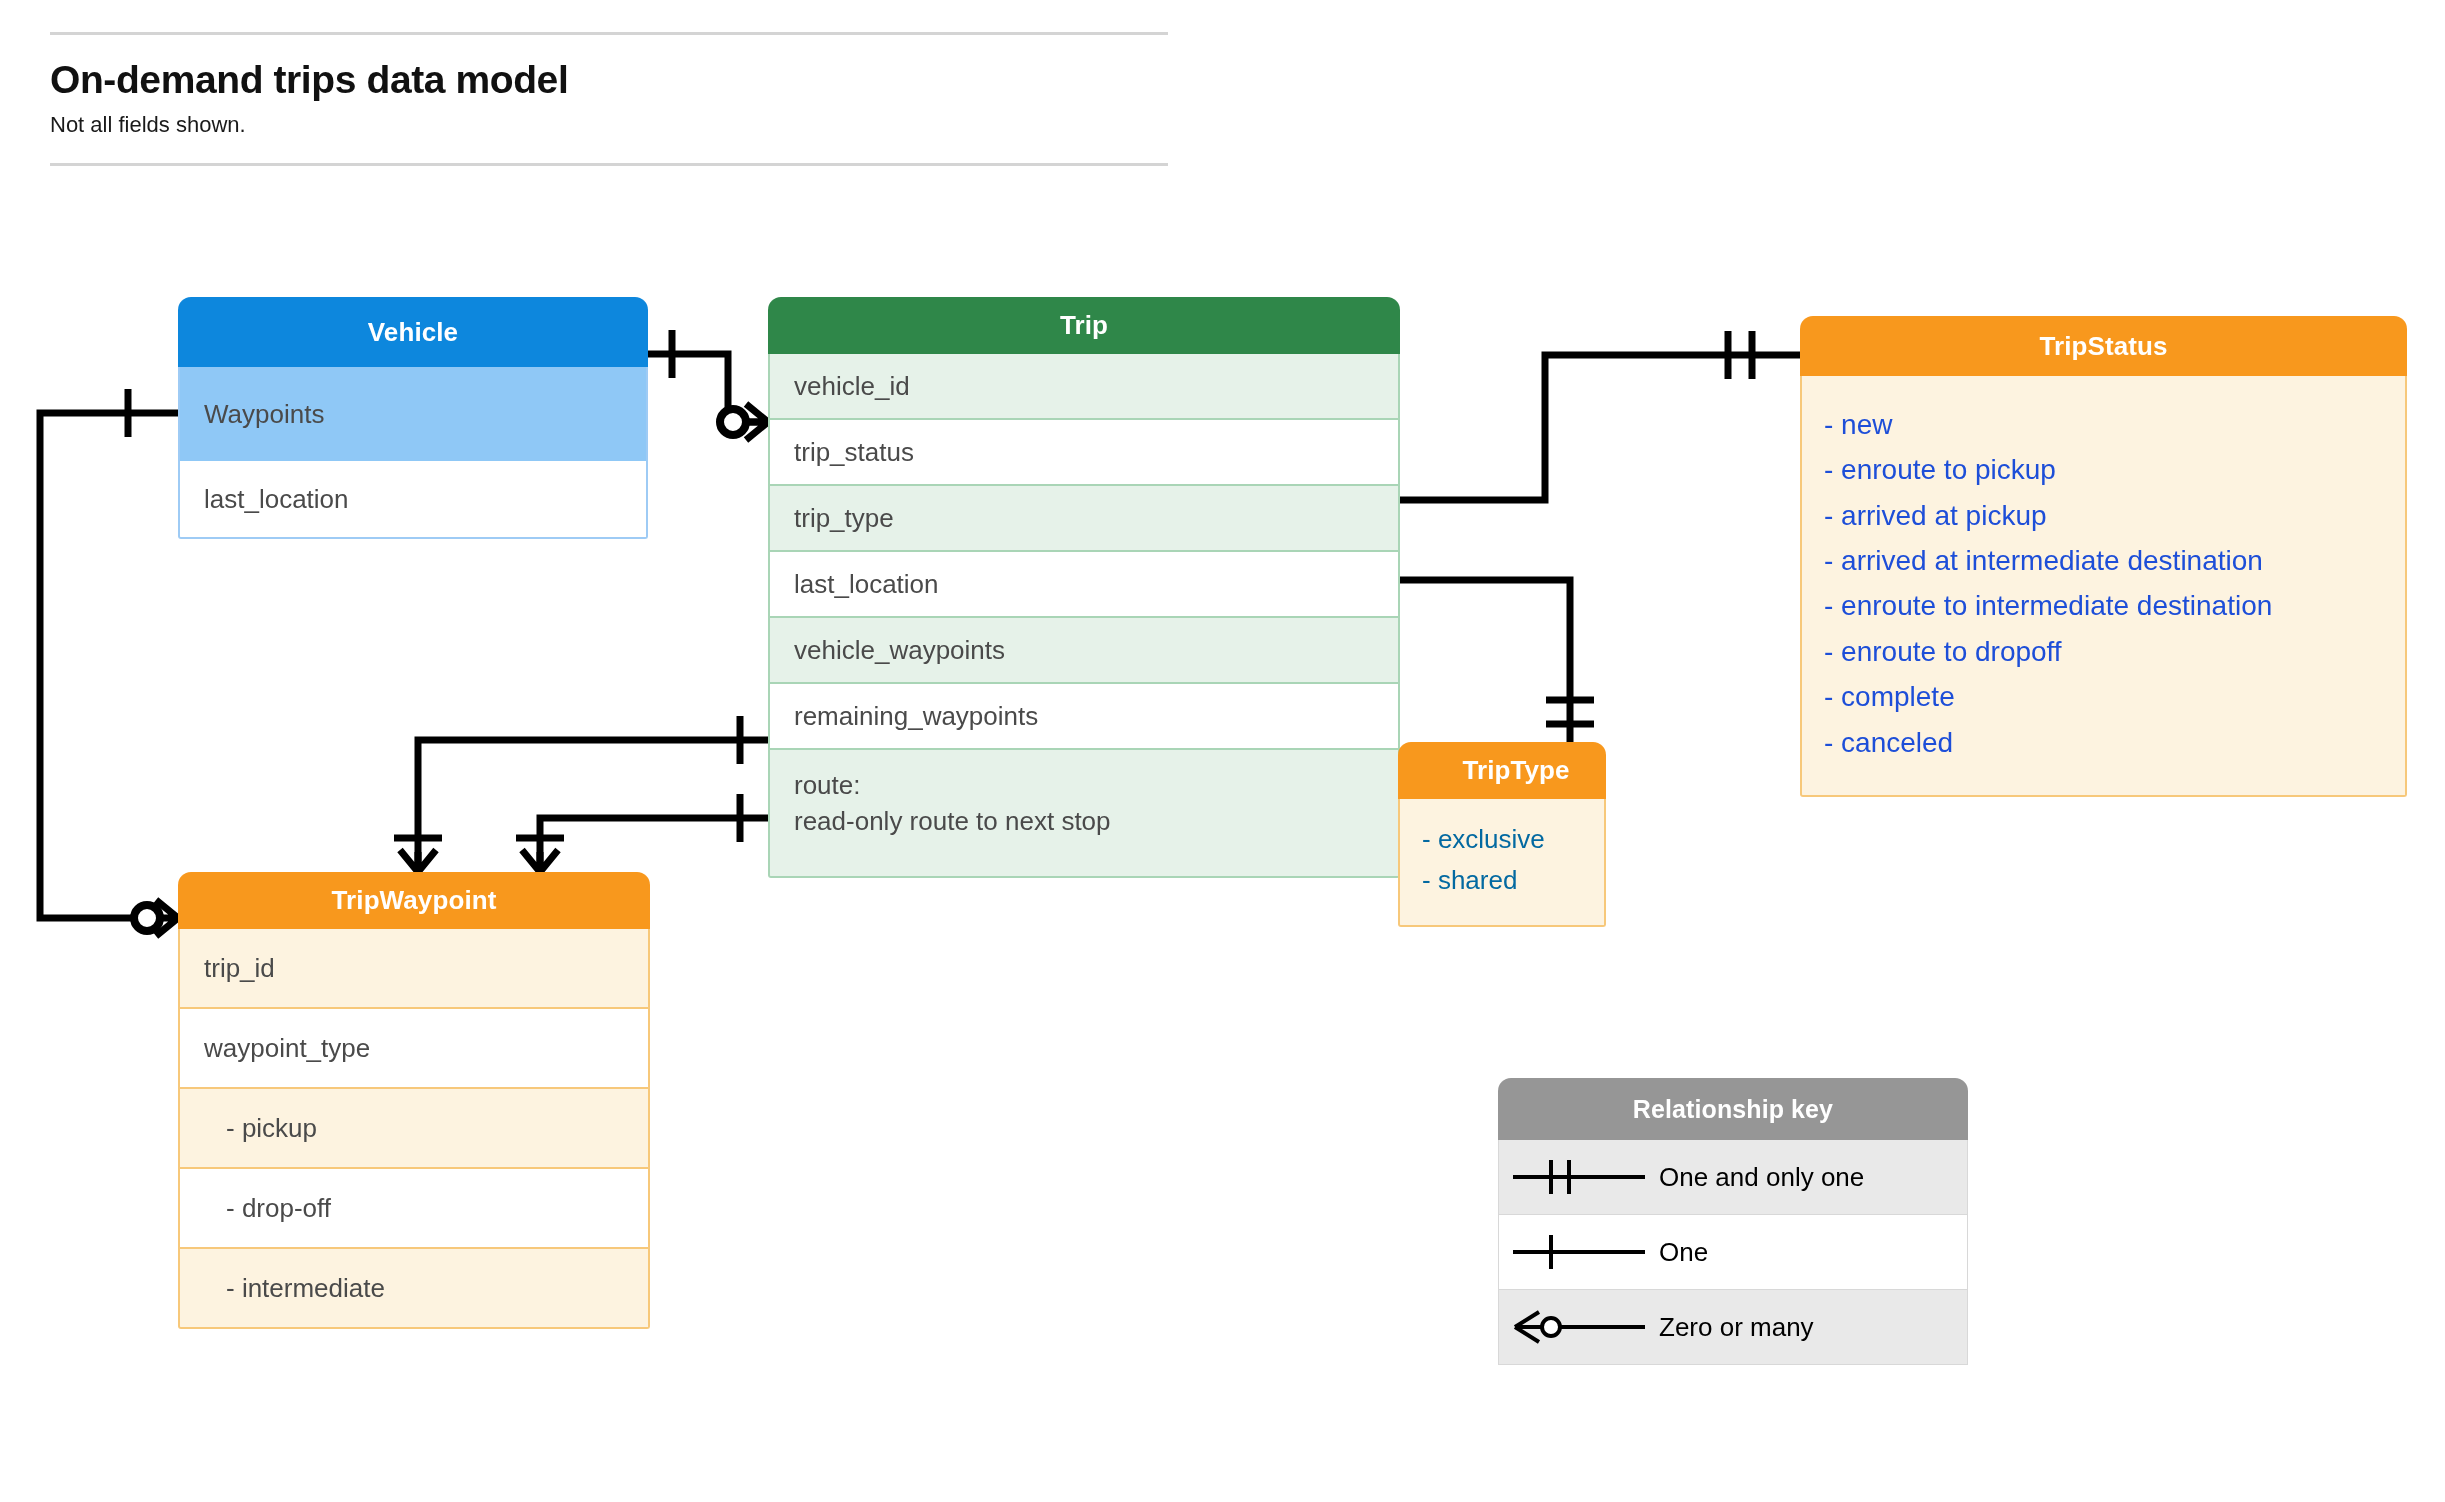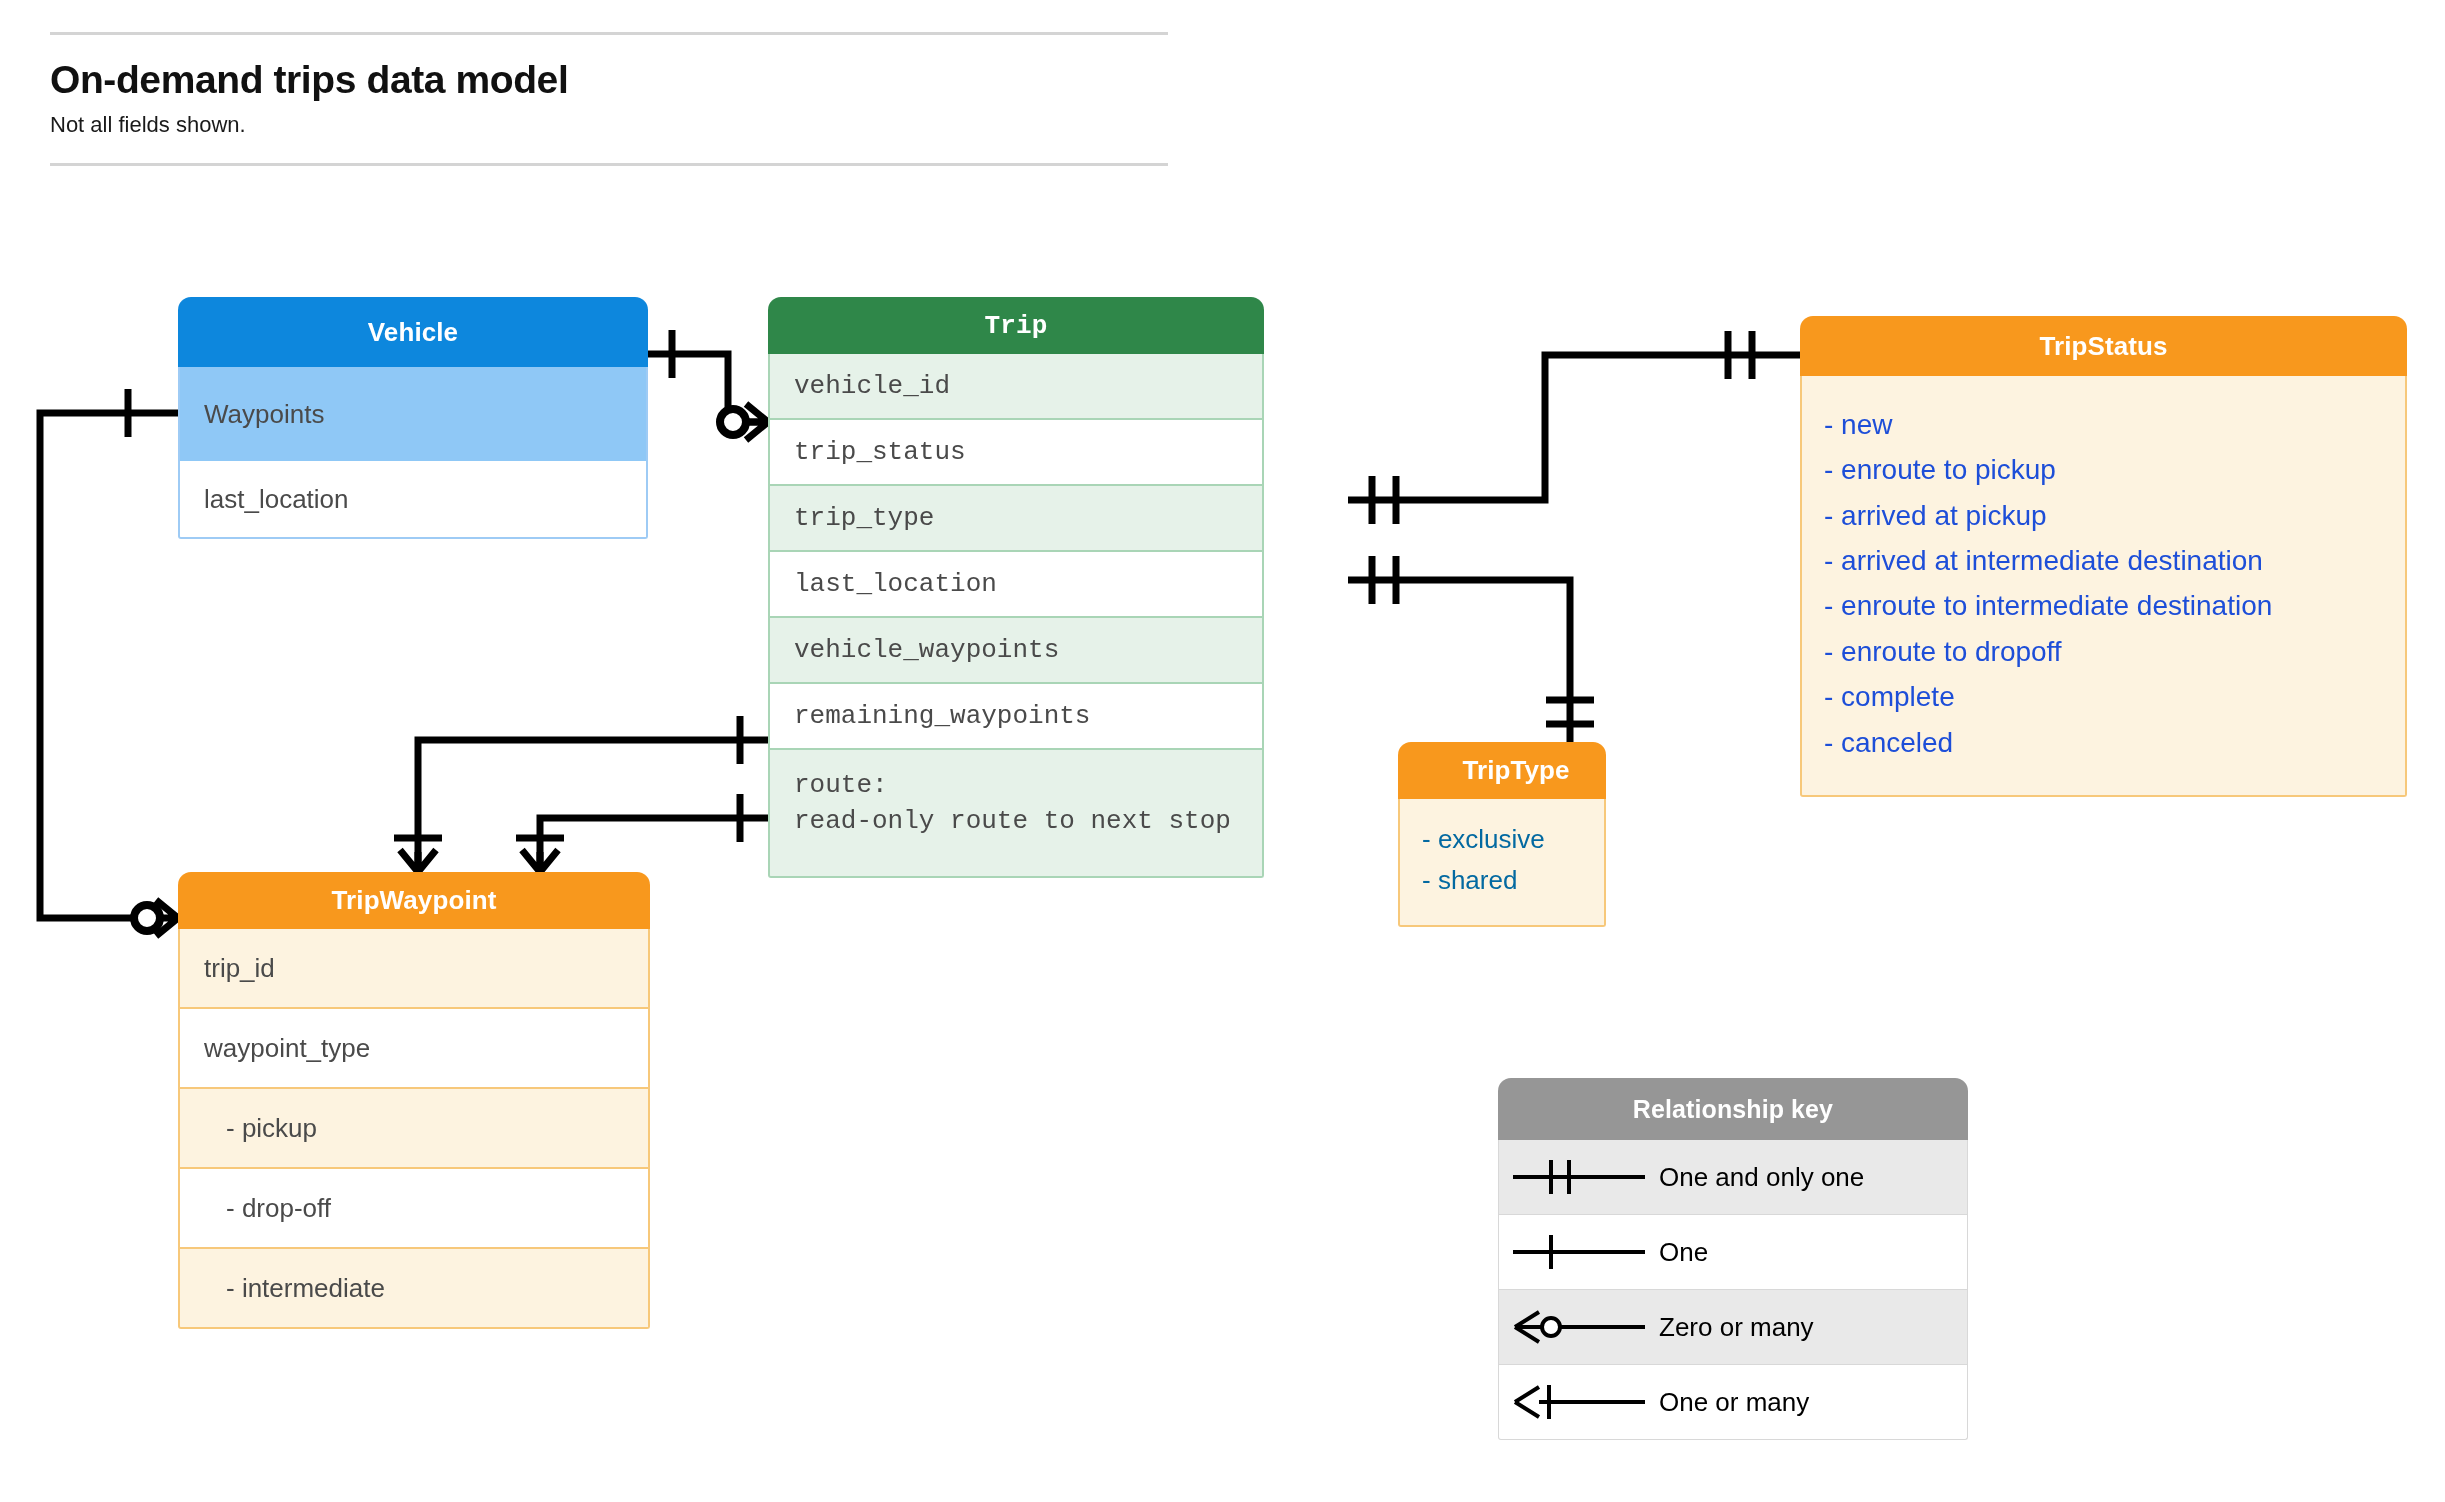--- a/index.html
+++ b/index.html
@@ -29,21 +29,21 @@
   }
   .row.multi{display:block;padding-top:18px;line-height:1.38;}
 
   
   #vehicle{left:178px;top:297px;width:470px;}
   #vehicle .ent-head{height:70px;background:#0d87dd;}
   #vehicle .r1{height:94px;background:#8fc8f6;border-left:2px solid #9ecbf5;border-right:2px solid #9ecbf5;}
   #vehicle .r2{height:78px;background:#ffffff;border:2px solid #9ecbf5;border-top:none;border-radius:0 0 3px 3px;}
 
   
-  #trip{left:768px;top:297px;width:496px;font-family:Liberation Mono, monospace;}
+  #trip{left:768px;top:297px;width:632px;}
   #trip .ent-head{height:57px;background:#2f8749;}
   #trip .g{background:#e6f2e9;border-left:2px solid #a9d5b6;border-right:2px solid #a9d5b6;border-bottom:2px solid #a9d5b6;}
   #trip .w{background:#ffffff;border-left:2px solid #a9d5b6;border-right:2px solid #a9d5b6;border-bottom:2px solid #a9d5b6;}
   #trip .h{height:66px;}
   #trip .route{height:128px;border-radius:0 0 3px 3px;}
 
   
   #tripstatus{left:1800px;top:316px;width:607px;}
   #tripstatus .ent-head{height:60px;background:#f8981d;}
   #tripstatus .body{
@@ -215,23 +215,13 @@
     <div class="ksym">
       <svg width="140" height="46" viewBox="0 0 140 46">
         <line x1="44" y1="23" x2="136" y2="23" stroke="#000" stroke-width="4"></line>
         <path d="M6,23 L30,8 M6,23 L30,38 M6,23 L32,23" stroke="#000" stroke-width="4" fill="none"></path>
         <circle cx="42" cy="23" r="9" fill="#ffffff" stroke="#000" stroke-width="4"></circle>
       </svg>
     </div>
     <div class="klabel">Zero or many</div>
   </div>
 
-  <div class="krow plain klast">
-    <div class="ksym">
-      <svg width="140" height="46" viewBox="0 0 140 46">
-        <line x1="30" y1="23" x2="136" y2="23" stroke="#000" stroke-width="4"></line>
-        <path d="M6,23 L30,8 M6,23 L30,38" stroke="#000" stroke-width="4" fill="none"></path>
-        <line x1="40" y1="6" x2="40" y2="40" stroke="#000" stroke-width="4"></line>
-      </svg>
-    </div>
-    <div class="klabel">One or many</div>
-  </div>
 </div>
 
 </body></html>

